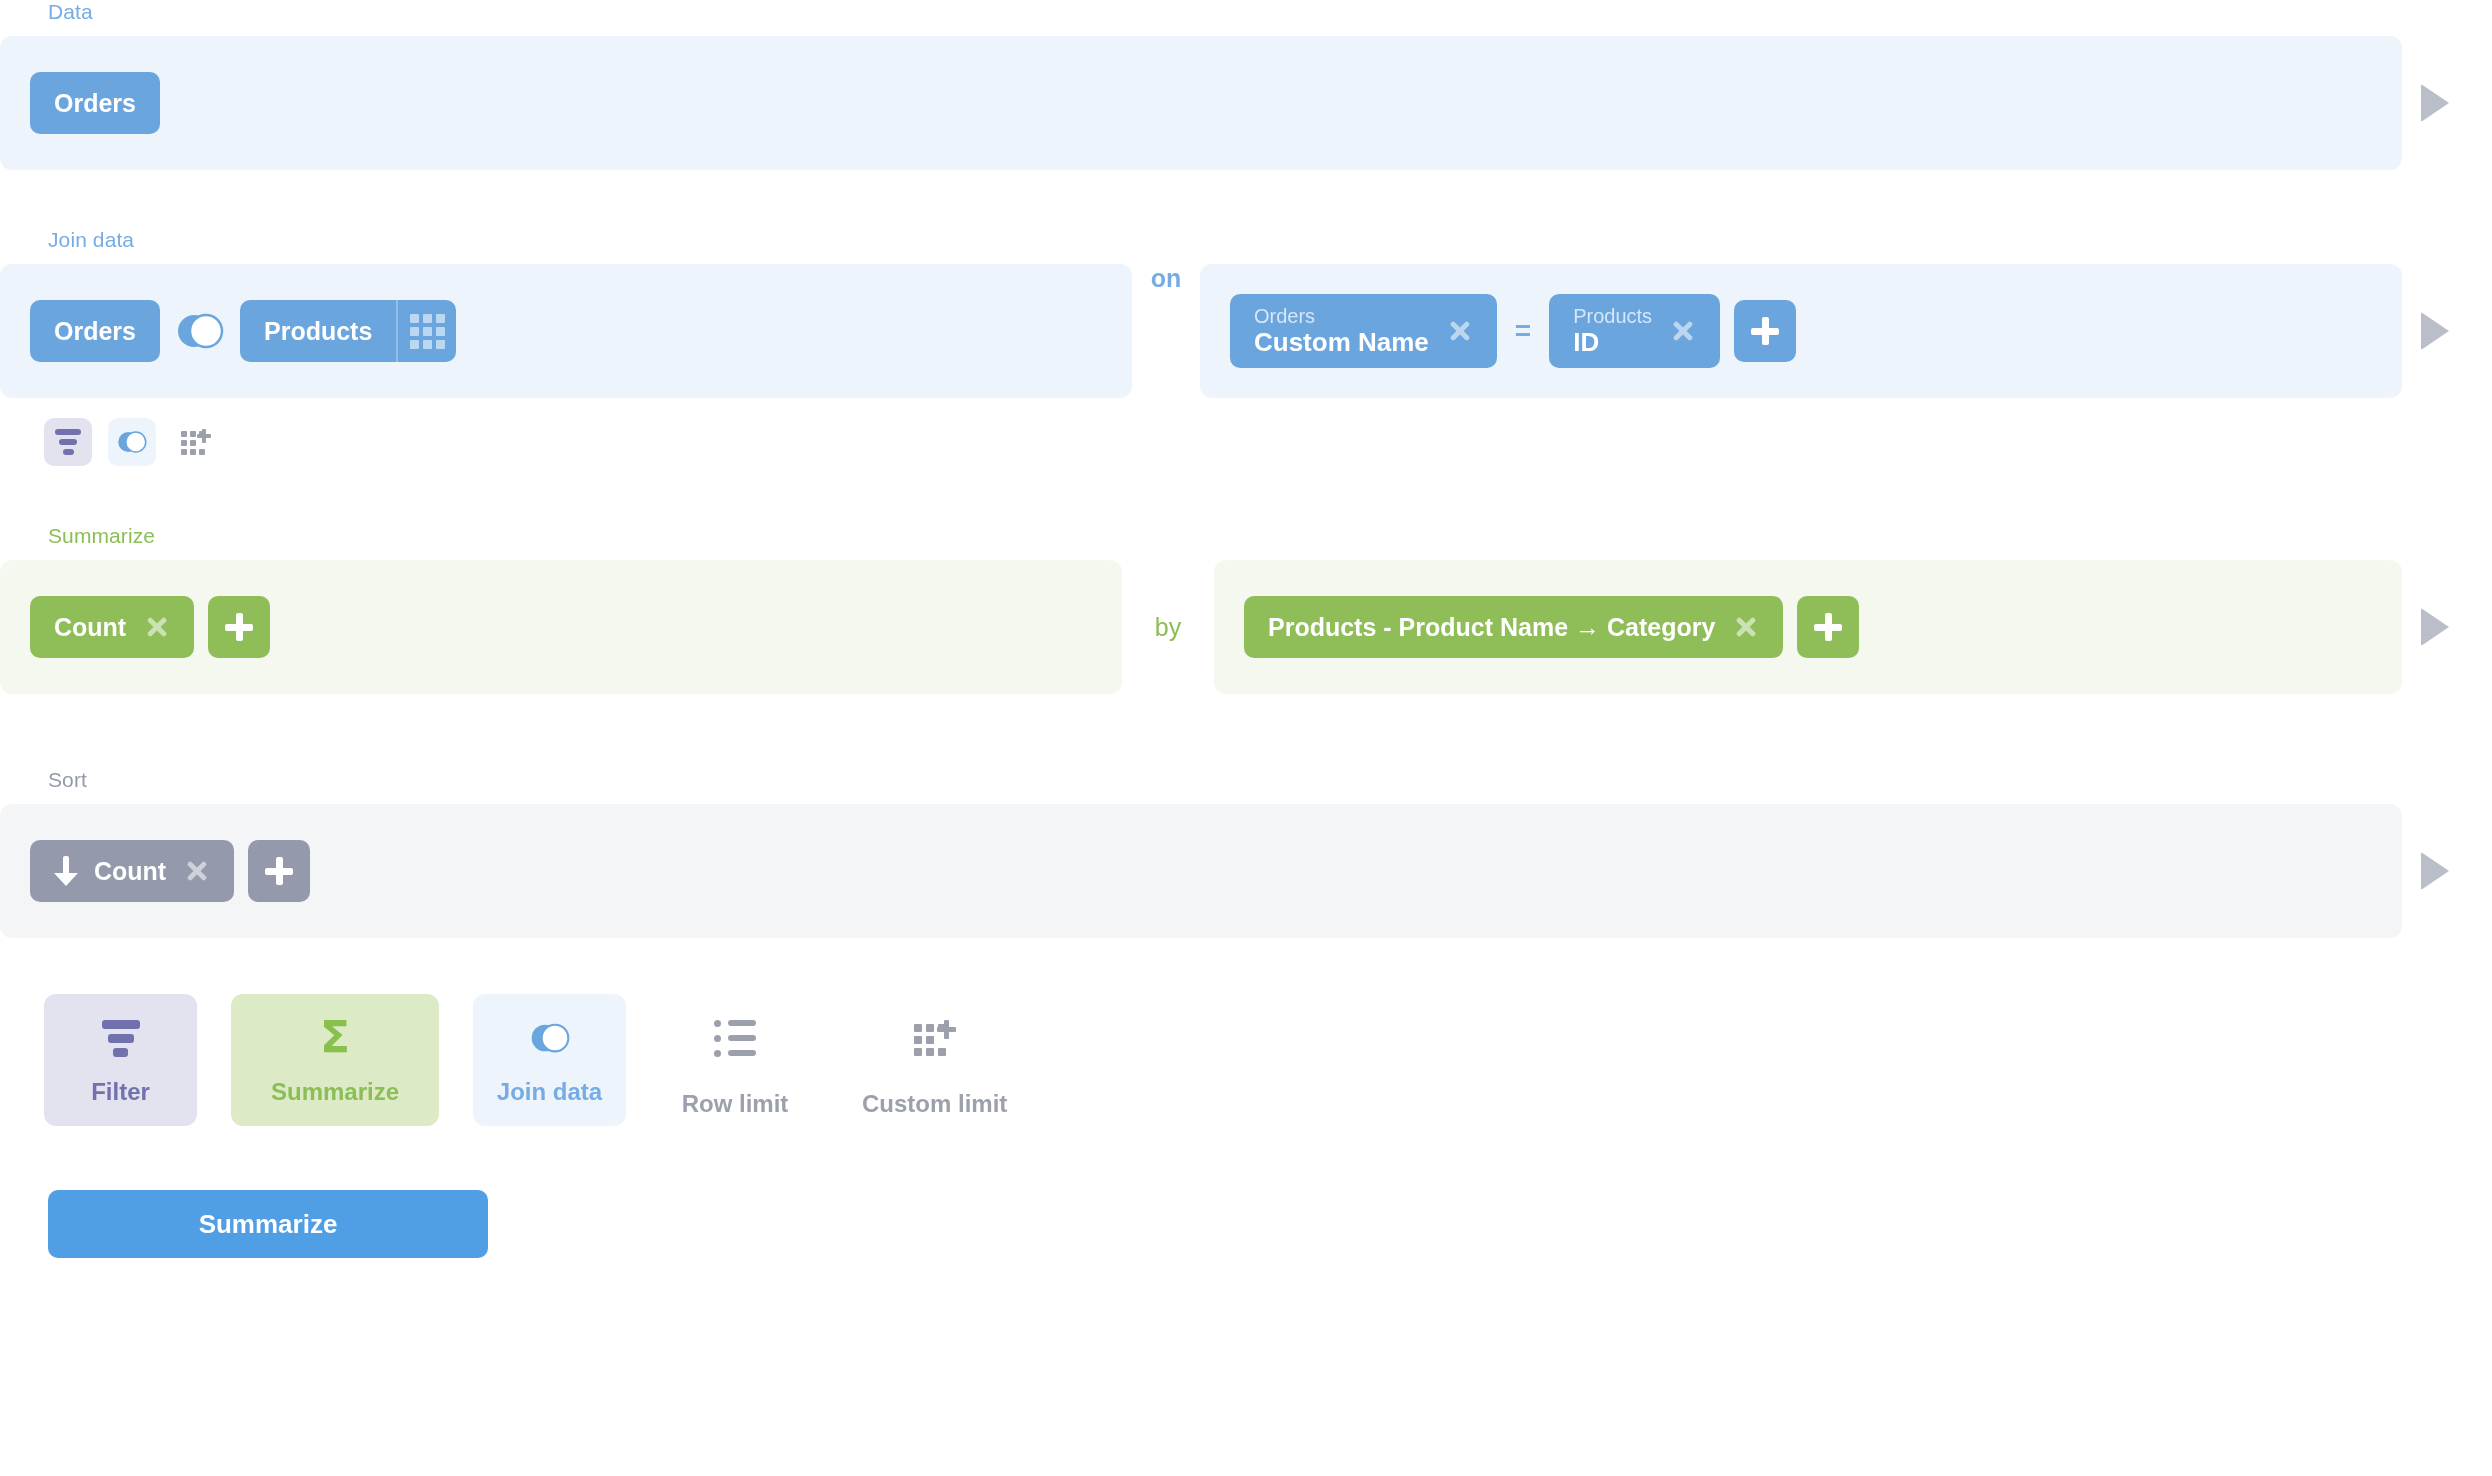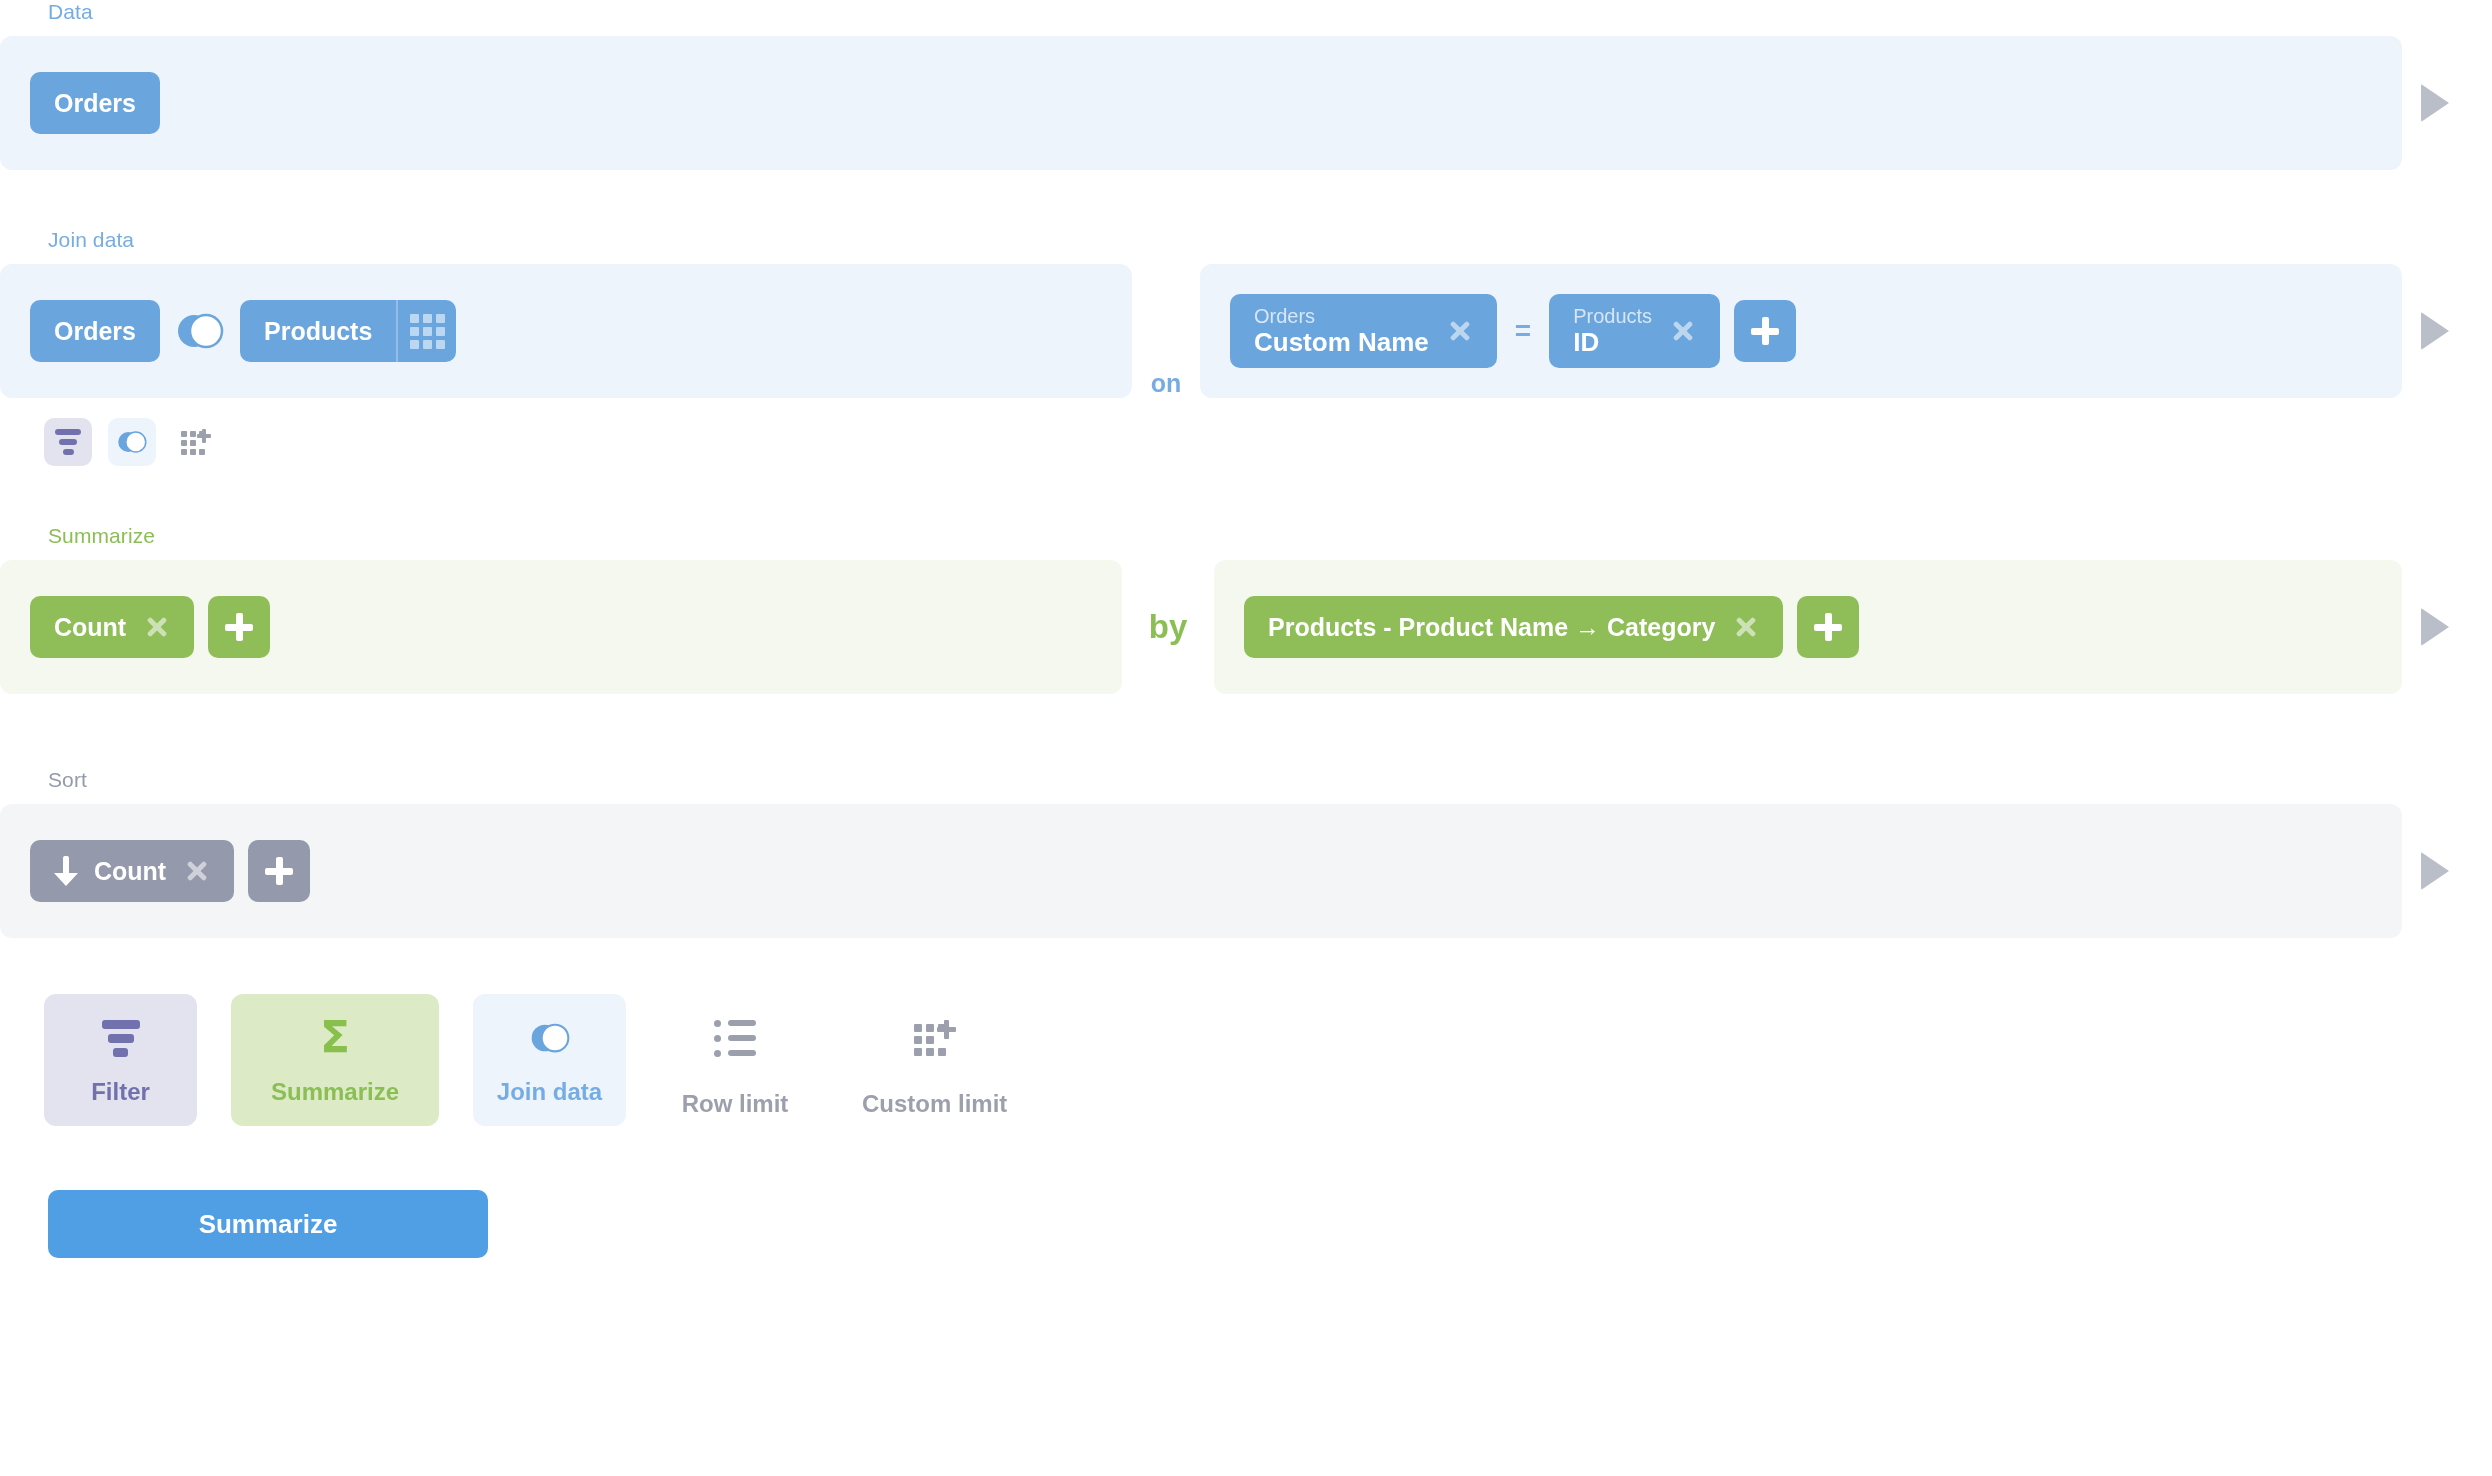--- a/index.html
+++ b/index.html
@@ -144,21 +144,21 @@
     width:1132px;
     flex:0 0 auto;
     display:flex;align-items:center;
     padding:0 30px;
     min-height:134px;
     background:var(--blue-bg);
     border-radius:12px;
   }
   .join-mid{
     flex:0 0 auto;
-    display:flex;align-items:flex-end;justify-content:center;
+    display:flex;align-items:flex-start;justify-content:center;
     width:68px;
   }
   .join-on{
     font-size:25px;font-weight:700;color:var(--blue-text);
   }
   .join-right{
     flex:1 1 auto;
     display:flex;align-items:center;
     padding:0 30px;
     min-height:134px;
@@ -257,21 +257,21 @@
   .sum-row{ display:flex;align-items:stretch;padding-right:24px; }
   .sum-left{
     width:1122px;flex:0 0 auto;
     background:var(--green-bg);border-radius:12px;
     display:flex;align-items:center;padding:0 30px;min-height:134px;
   }
   .sum-mid{
     flex:0 0 auto;width:92px;
     display:flex;align-items:center;justify-content:center;
   }
-  .sum-by{ color:var(--green-text);font-size:33px;font-weight:700; }
+  .sum-by{ color:var(--green-text);font-size:25px;font-weight:400; }
   .sum-right{
     flex:1 1 auto;
     background:var(--green-bg);border-radius:12px;
     display:flex;align-items:center;padding:0 30px;min-height:134px;
   }
 
   
   .sort-panel{ flex:1 1 auto; }
   .arrow-down{
     display:inline-block;

